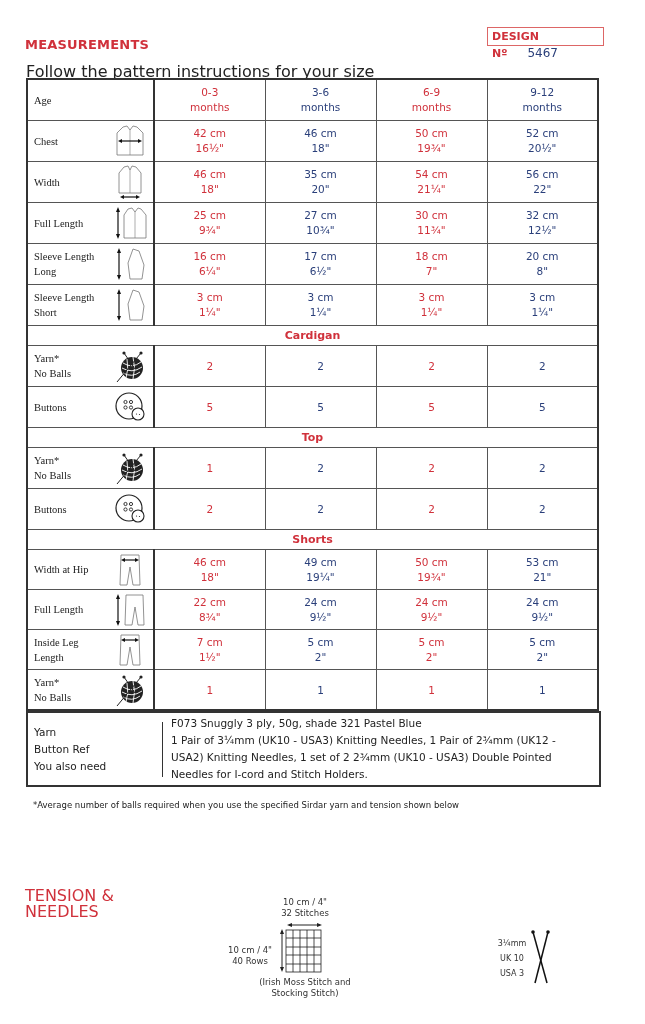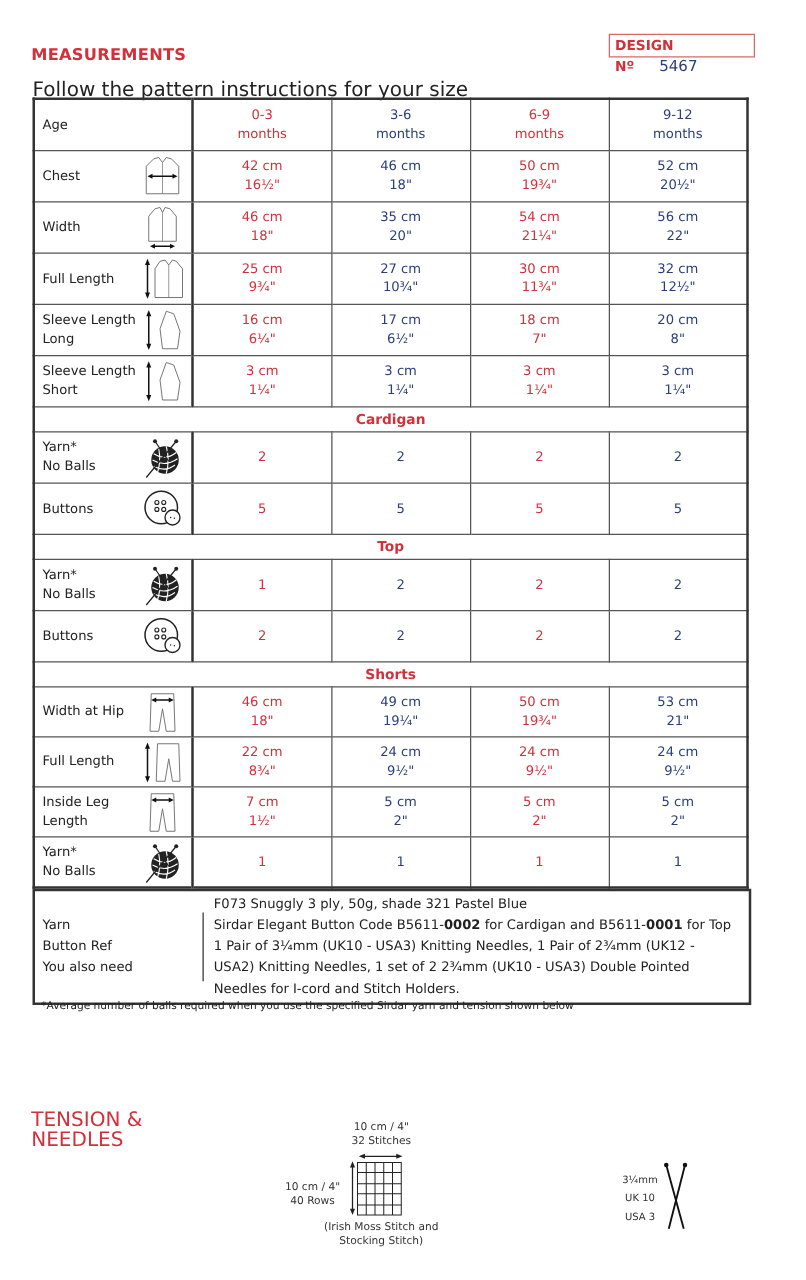--- a/index.html
+++ b/index.html
@@ -4,21 +4,21 @@
 <style>
   html, body { margin:0; padding:0; background:#ffffff; }
   body { width:645px; height:1024px; position:relative; font-family:"DejaVu Sans", sans-serif; color:#222; overflow:hidden; }
   .title { position:absolute; left:25px; top:37px; font-size:13px; font-weight:bold; color:#d0313b; letter-spacing:0.2px; }
   .design-box { position:absolute; left:487px; top:27px; width:111px; height:17px; border:1px solid #d66; font-size:11px; line-height:17px; padding-left:4px; box-sizing:content-box; }
   .design-box .lbl { color:#d0313b; font-weight:bold; }
   .design-box .num { color:#2a3f7a; font-size:12px; margin-left:20px; }
   .subtitle { position:absolute; left:26px; top:62px; font-size:16px; color:#222; }
   table.meas { position:absolute; left:26px; top:78px; width:573px; border-collapse:collapse; border:2px solid #333; table-layout:fixed; }
   table.meas td { border:1px solid #555; font-size:10.5px; text-align:center; vertical-align:middle; padding:0; }
-  td.label { text-align:left !important; padding-left:6px !important; position:relative; border-right:2px solid #333 !important; }
+  td.label { text-align:left !important; padding-left:6px !important; position:relative; border-right:2px solid #333 !important;font-family:Liberation Serif, serif; }
   td.label .txt { display:inline-block; line-height:15px; }
   td.label .ico { position:absolute; right:6px; top:50%; transform:translateY(-50%); width:34px; height:34px; }
   .red { color:#d0313b; }
   .blue { color:#2a3f7a; }
   .v { line-height:15px; }
   tr.section td { color:#d0313b; font-weight:bold; font-size:11px; height:19px; }
   tr.h40 td { height:40px; }
   tr.h39 td { height:39px; }
   .info { position:absolute; left:26px; top:711px; width:571px; border:2px solid #333; display:flex; font-size:10.5px;align-items:center; }
   .info .left { width:122px; border-right:1px solid #333; padding:2px 6px; line-height:17px; }
@@ -347,21 +347,20 @@
 </table>
 
 <div class="info">
   <div class="left">
     <div>Yarn</div>
     <div>Button Ref</div>
     <div>You also need</div>
   </div>
   <div class="right">
     <div>F073 Snuggly 3 ply, 50g, shade 321 Pastel Blue</div>
-    <div><span>Sirdar Elegant Button Code B5611-</span><b>0002</b><span> for Cardigan and B5611-</span><b>0001</b><span> for Top</span></div>
     <div>1 Pair of 3¼mm (UK10 - USA3) Knitting Needles, 1 Pair of 2¾mm (UK12 - USA2) Knitting Needles, 1 set of 2 2¾mm (UK10 - USA3) Double Pointed Needles for I-cord and Stitch Holders.</div>
   </div>
 </div>
 
 <div class="footnote">*Average number of balls required when you use the specified Sirdar yarn and tension shown below</div>
 
 <div class="t2">
   <div>TENSION &amp;</div>
   <div>NEEDLES</div>
 </div>

